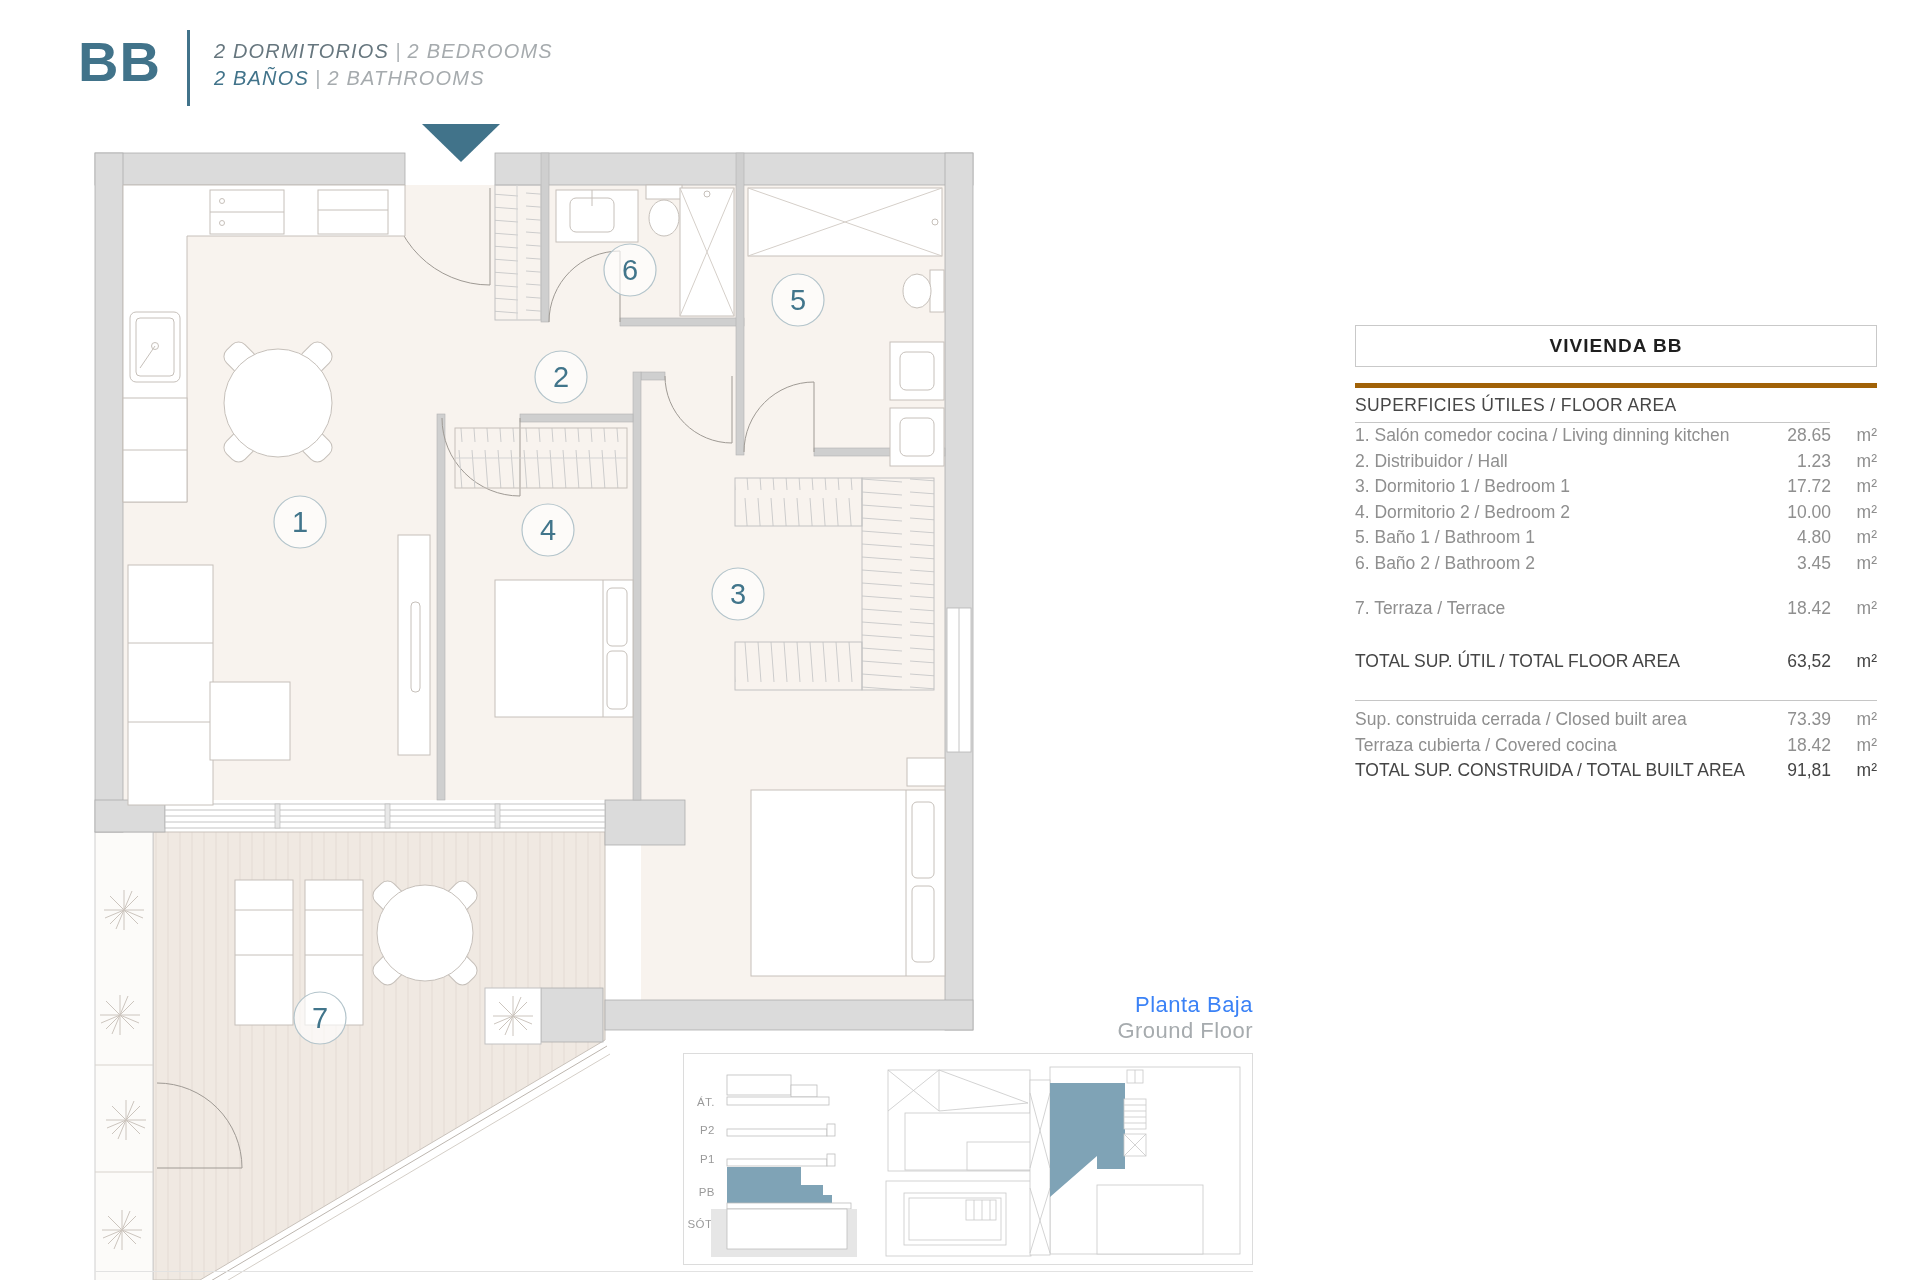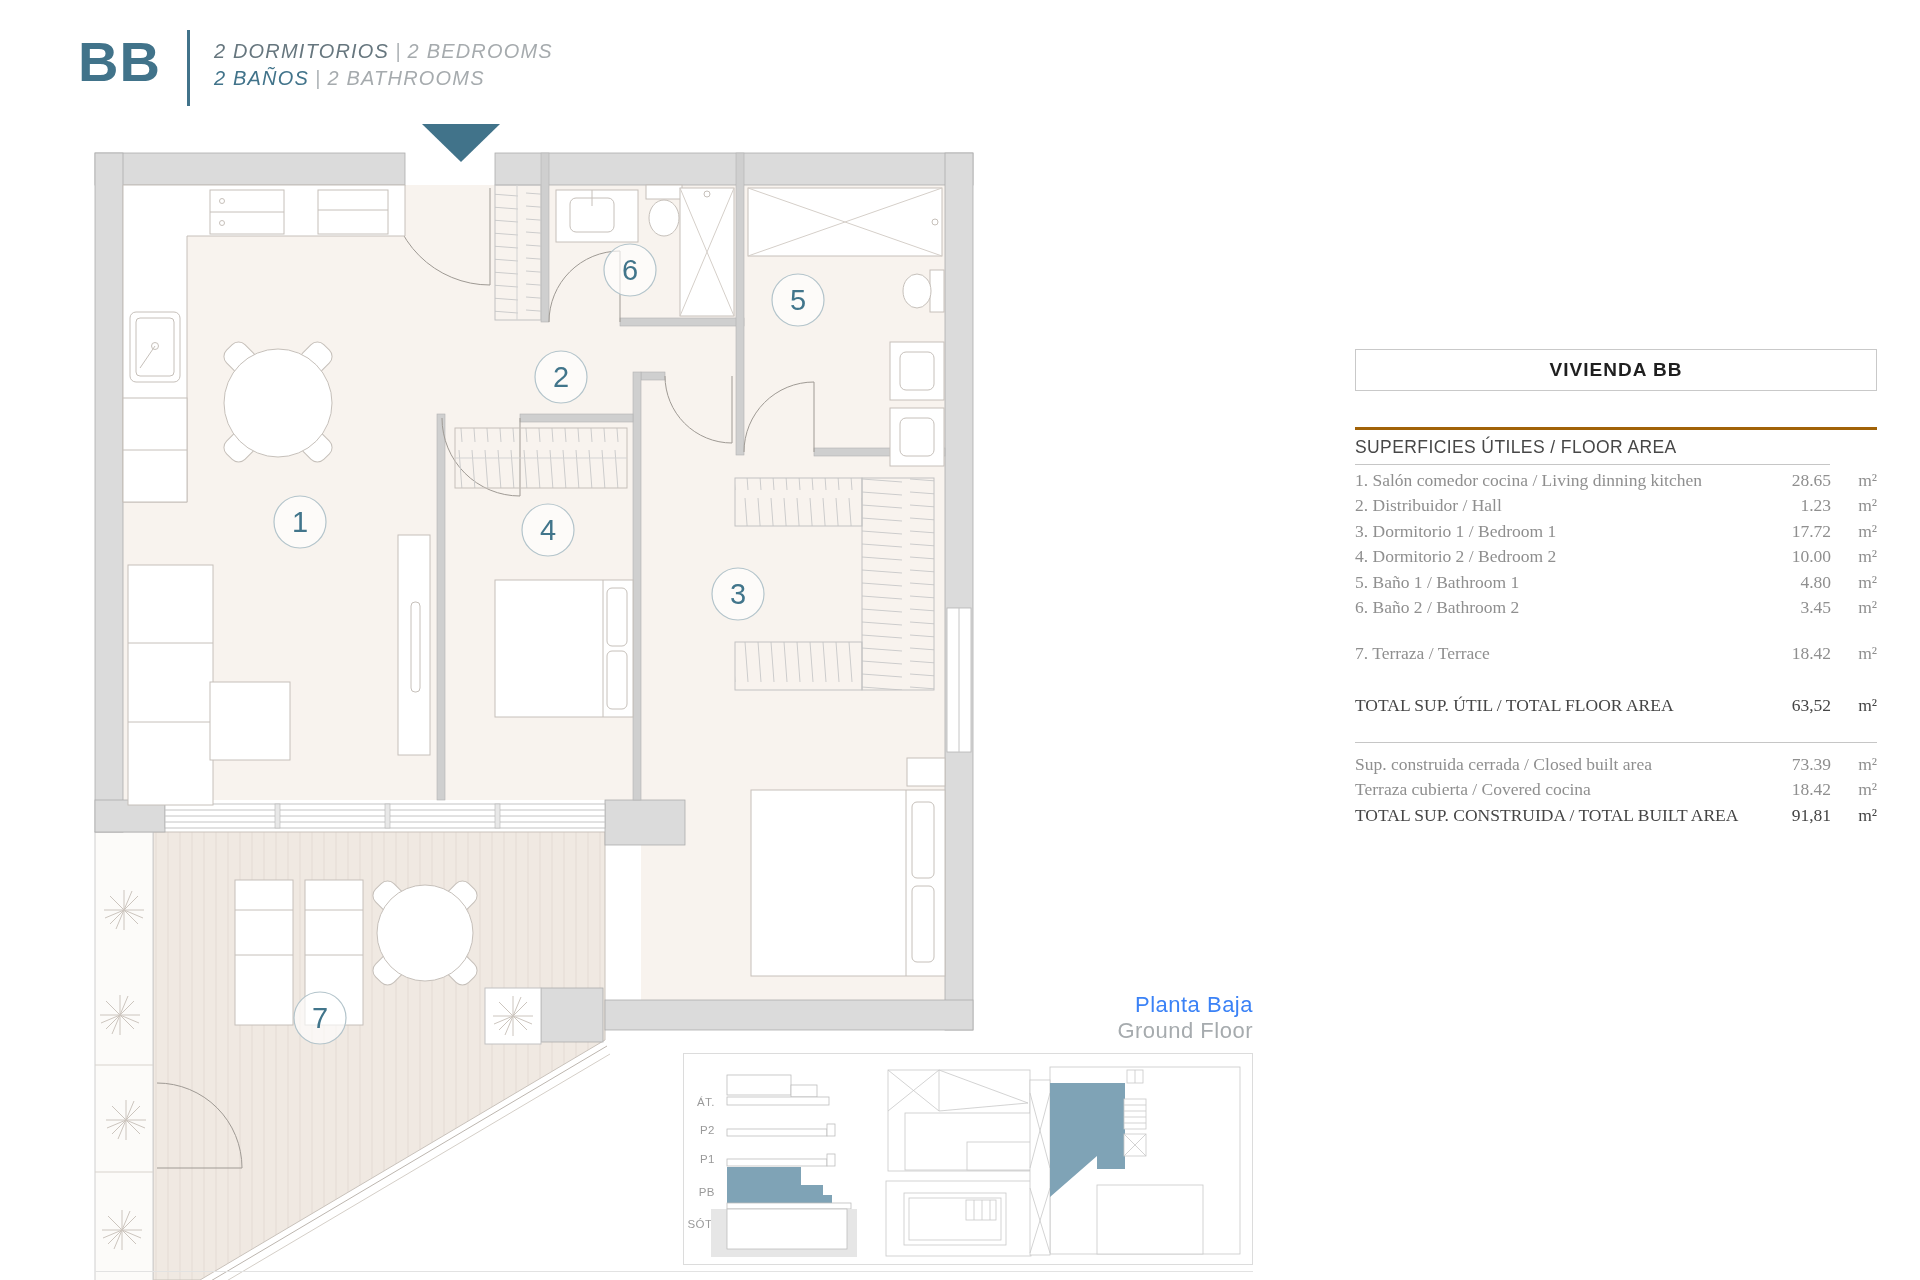--- a/index.html
+++ b/index.html
@@ -15,26 +15,26 @@
   .hdr .lines{margin-top:12px;font-style:italic;}
   .hdr .line{font-size:20px;letter-spacing:1.2px;line-height:27px;white-space:nowrap;}
   .t-es1{color:#66767e;}
   .t-es2{color:#41738a;}
   .t-sep{color:#b0b5b8;padding:0 6px;}
   .t-en{color:#a6abae;}
   
   .areas{position:absolute;left:1355px;top:325px;width:522px;font-size:17.5px;color:#8f8f8f;}
   .areas .title{
     border:1px solid #c9c9c9;height:40px;line-height:40px;text-align:center;
-    font-size:19px;font-weight:700;color:#1f1f1f;letter-spacing:1px;background:#fff;margin-top:24px;
+    font-size:19px;font-weight:700;color:#1f1f1f;letter-spacing:1px;background:#fff;
   }
-  .sect{margin-top:36px;border-top:3px solid #a16207;padding-top:7px;}
+  .sect{margin-top:16px;border-top:5px solid #a16207;padding-top:7px;}
   .sect-h{color:#474747;letter-spacing:.4px;padding-bottom:6px;}
   .sect-h.underline{border-bottom:1px solid #c6c6c6;width:91%;}
-  .rowt{display:flex;align-items:flex-end;height:25.5px;font-family:Liberation Serif, serif;}
+  .rowt{display:flex;align-items:center;height:25.5px;}
   .rowt .lbl{flex:1;white-space:nowrap;}
   .rowt .val{width:64px;text-align:right;}
   .rowt .unit{width:46px;text-align:right;}
   .rowt.dark{color:#454545;}
   .gap-sm{height:20px;}
   .gap-md{height:27px;}
   .built{margin-top:26px;border-top:1px solid #c6c6c6;padding-top:6px;}
   
   .floorlbl{position:absolute;left:1020px;top:992px;width:233px;text-align:right;line-height:26px;}
   .floorlbl .es{color:#3b82f6;font-size:22px;letter-spacing:.5px;}

